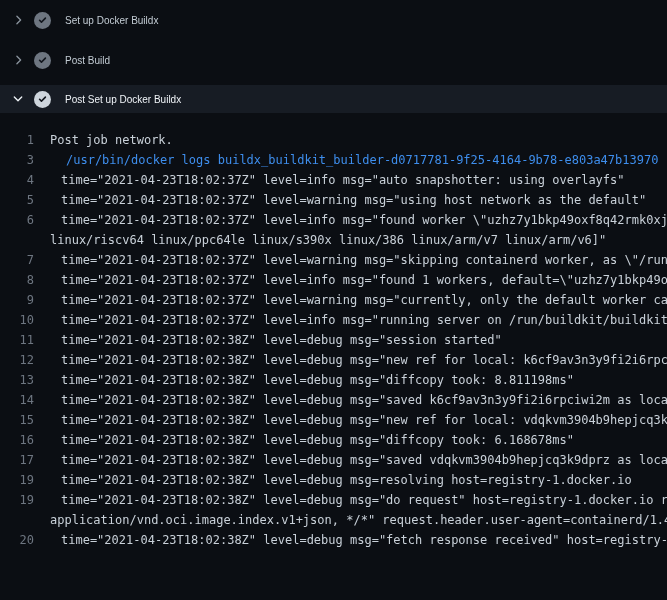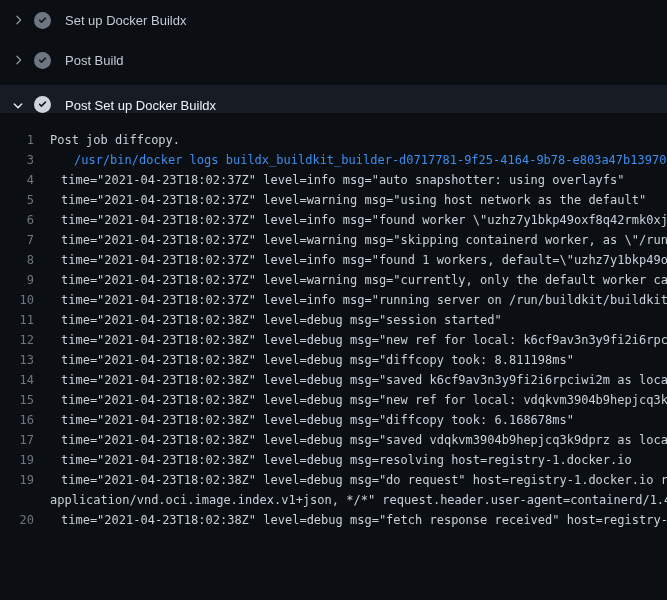--- a/index.html
+++ b/index.html
@@ -18,45 +18,44 @@
     cursor: pointer;
   }
   .step .chev { width: 14px; height: 14px; display: inline-flex; align-items: center; color: var(--chevron, #8b949e); }
   .step .chev svg { width: 14px; height: 14px; }
   .step.expanded .chev { color: var(--expanded-step-label, #f0f4f8); }
   .step .check { margin-left: 9px; width: 17px; height: 17px; display: inline-flex; }
   .step .check svg { width: 17px; height: 17px; }
   .step.collapsed .check { color: var(--check-circle-collapsed, #6e7681); }
   .step.expanded  .check { color: var(--check-circle-expanded, #ced5dc); }
   .step .label {
-    margin-left: 14px; font-size: 13px;
+    margin-left: 14px; font-size: 10px;
     color: var(--step-label, #c3ccd4);
   }
   .step.expanded {
     height: 28px; margin-top: 5px;
     background: var(--expanded-row-bg, #171c24);
-    align-items: flex-end;
   }
   .step.expanded .label { color: var(--expanded-step-label, #f0f4f8); }
 
   
   .log {
     padding-top: 17px;
     font-family: "DejaVu Sans Mono", "Liberation Mono", monospace;
     font-size: 12px;
   }
   .row { height: 20px; line-height: 20px; white-space: pre; overflow: hidden; }
   .row .num {
     display: inline-block; width: 34px; text-align: right;
     color: var(--line-number, #6e7681);
     vertical-align: top;
   }
   .row .text { color: var(--log-text, #c9d1d9); padding-left: 16px; }
   .row.group .text { padding-left: 27px; }
-  .row.command .text { padding-left: 40px; color: var(--command-text, #3e8eed); text-align: center; }
+  .row.command .text { padding-left: 32px; color: var(--command-text, #3e8eed); text-align: center; }
   .row.group-header .toggle { padding-left: 16px; color: var(--log-text, #c9d1d9); font-size: 10px; vertical-align: top; }
   .row.group-header .text { padding-left: 4px; }
   .row.wrap .text { padding-left: 16px; }
 </style>
 </head>
 <body>
 
 <div class="viewport">
   <div class="steps" id="steps">
   <div class="step collapsed">
@@ -102,31 +101,32 @@
     <span class="check">
       <svg viewBox="0 0 16 16" aria-hidden="true">
         <circle cx="8" cy="8" r="8" fill="currentColor"></circle>
         <path class="check-mark-path" d="M11.28 6.28a.75.75 0 0 0-1.06-1.06L7 8.44 5.78 7.22a.75.75 0 0 0-1.06 1.06l1.75 1.75a.75.75 0 0 0 1.06 0l3.75-3.75Z" fill="#12161d"></path>
       </svg>
     </span>
     <span class="label">Post Set up Docker Buildx</span>
   </div>
 </div>
   <div class="log" id="log">
-  <div class="row plain"><span class="num">1</span><span class="text">Post job diffcopy.</span></div>
+  <div class="row plain"><span class="num">1</span><span class="text">Post job network.</span></div>
 
 
   <div class="row command"><span class="num">3</span><span class="text">/usr/bin/docker logs buildx_buildkit_builder-d0717781-9f25-4164-9b78-e803a47b13970</span></div>
 
   <div class="row group"><span class="num">4</span><span class="text">time="2021-04-23T18:02:37Z" level=info msg="auto snapshotter: using overlayfs"</span></div>
 
   <div class="row group"><span class="num">5</span><span class="text">time="2021-04-23T18:02:37Z" level=warning msg="using host network as the default"</span></div>
 
   <div class="row group"><span class="num">6</span><span class="text">time="2021-04-23T18:02:37Z" level=info msg="found worker \"uzhz7y1bkp49oxf8q42rmk0xj</span></div>
 
+  <div class="row wrap"><span class="num"></span><span class="text">linux/riscv64 linux/ppc64le linux/s390x linux/386 linux/arm/v7 linux/arm/v6]"</span></div>
 
   <div class="row group"><span class="num">7</span><span class="text">time="2021-04-23T18:02:37Z" level=warning msg="skipping containerd worker, as \"/run</span></div>
 
   <div class="row group"><span class="num">8</span><span class="text">time="2021-04-23T18:02:37Z" level=info msg="found 1 workers, default=\"uzhz7y1bkp49o</span></div>
 
   <div class="row group"><span class="num">9</span><span class="text">time="2021-04-23T18:02:37Z" level=warning msg="currently, only the default worker ca</span></div>
 
   <div class="row group"><span class="num">10</span><span class="text">time="2021-04-23T18:02:37Z" level=info msg="running server on /run/buildkit/buildkit</span></div>
 
   <div class="row group"><span class="num">11</span><span class="text">time="2021-04-23T18:02:38Z" level=debug msg="session started"</span></div>

